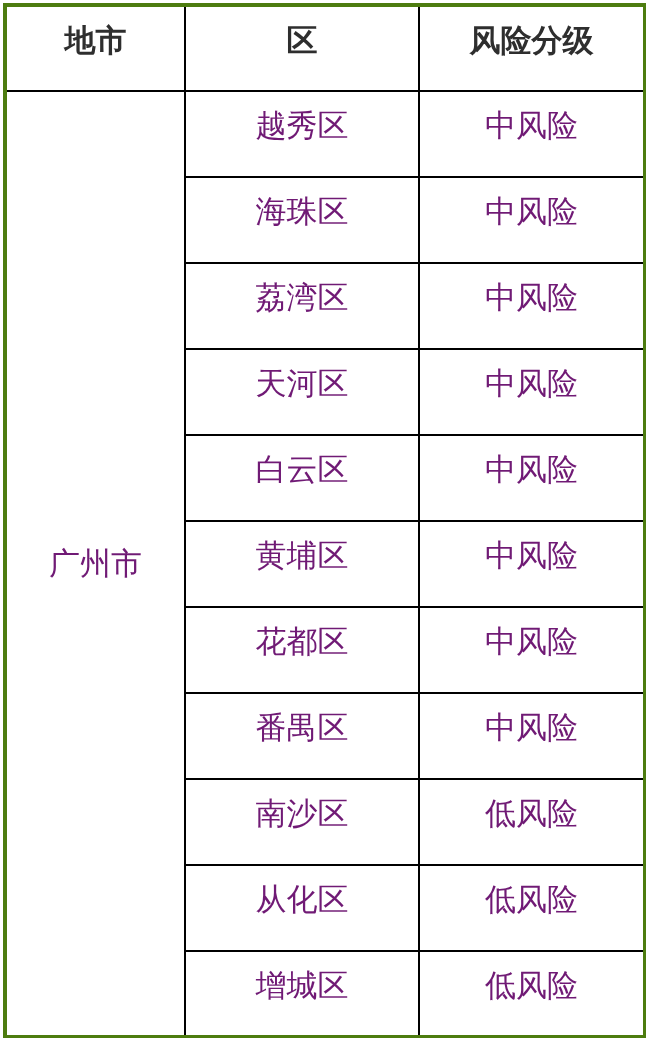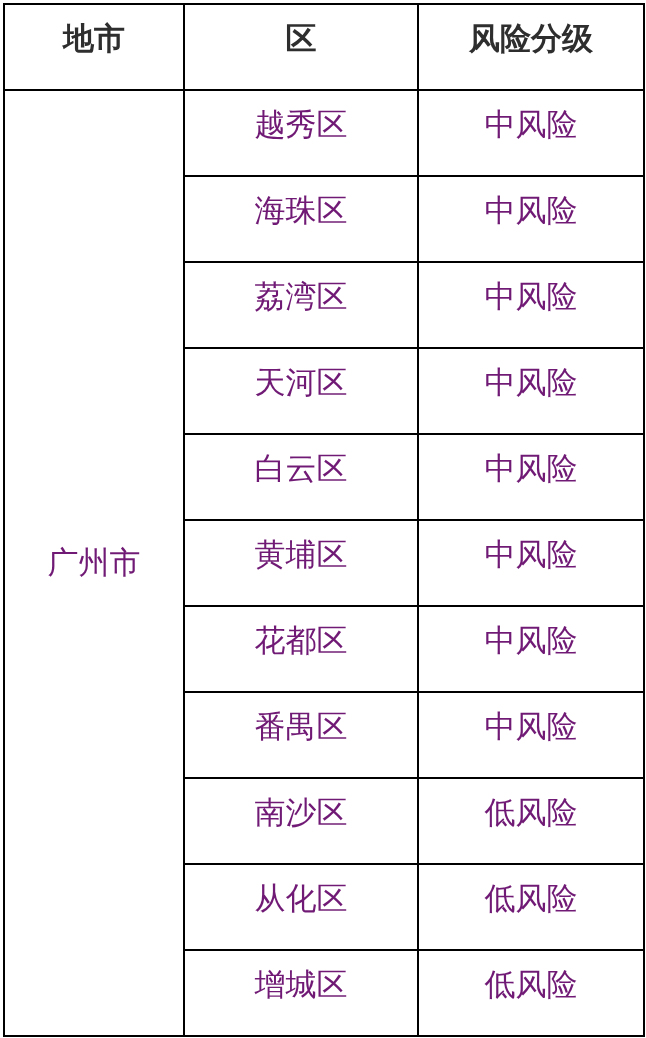--- a/index.html
+++ b/index.html
@@ -32,21 +32,21 @@
     border: 2px solid #000000;
     text-align: center;
     vertical-align: top;
     padding: 14px 0 0 0;
     font-size: 31px;
     line-height: 1.28;
     color: #701a75;
     overflow: hidden;
   }
   
-  table.risk-table { border: 1px solid #4d7c0f; }
+  table.risk-table { border: 4px solid #4d7c0f; }
   table.risk-table tr { height: 86px; }
   table.risk-table thead tr { height: 86px; }
   table.risk-table th {
     font-weight: bold;
     color: #2e2e2e;
   }
   table.risk-table td.city-cell {
     vertical-align: middle;
     padding: 0;
     margin-left: 24px;

